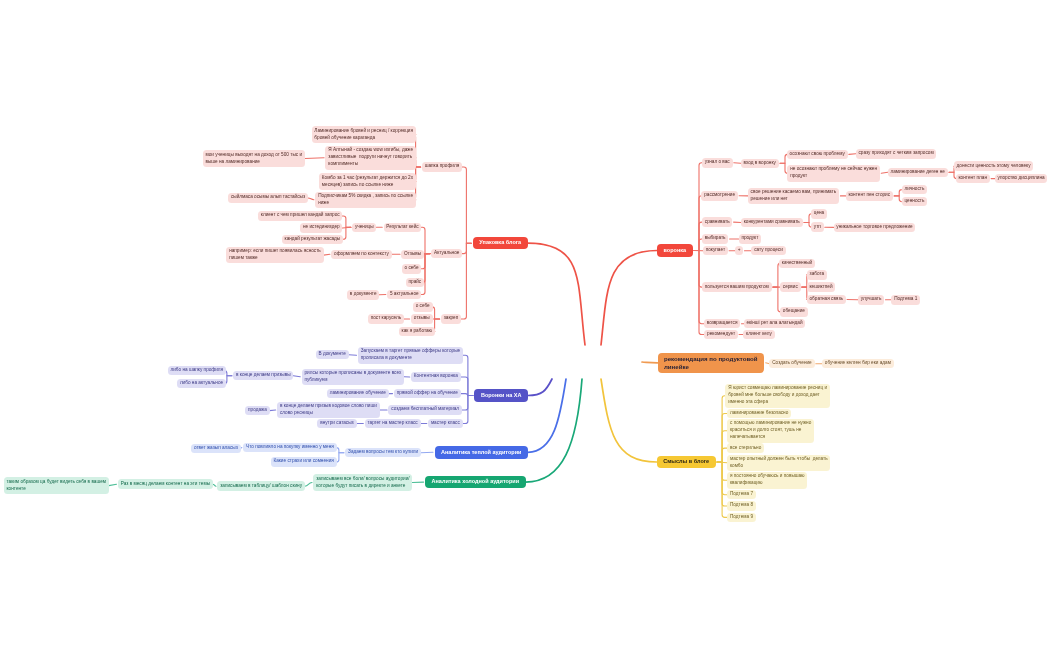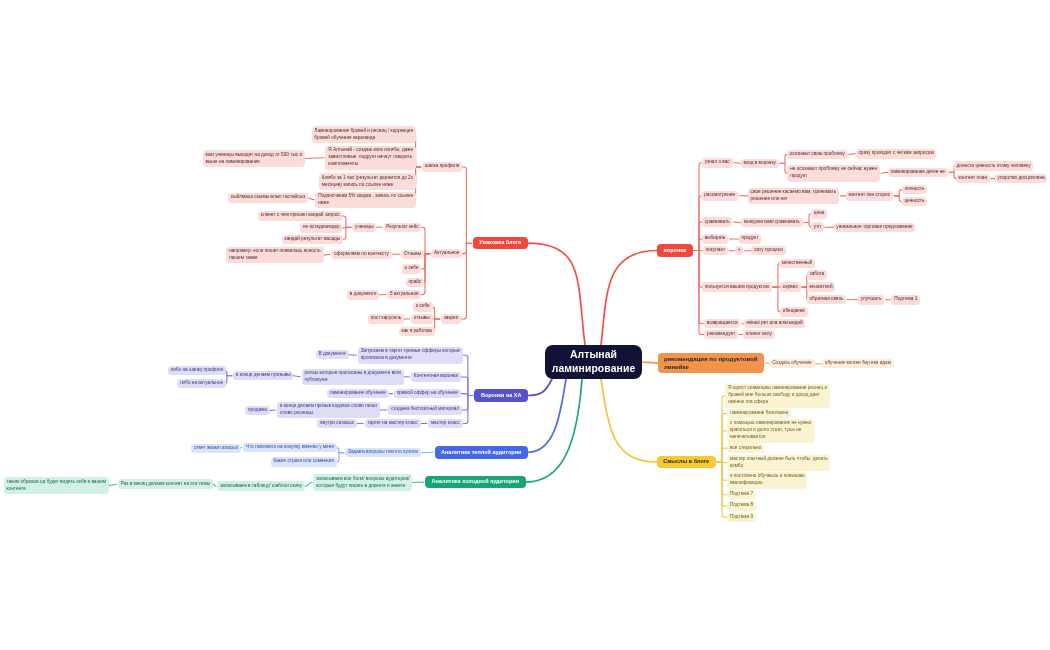--- a/index.html
+++ b/index.html
@@ -247,15 +247,13 @@
 краситься и долго стоят, тушь не
 напечатывается</div>
 <div class="node leaf smysly" style="left:727.2px;top:443.4px;">все стерильно</div>
 <div class="node leaf smysly" style="left:727.2px;top:454.5px;">мастер опытный должен быть чтобы  делать
 комбо</div>
 <div class="node leaf smysly" style="left:727.2px;top:472.1px;">я постоянно обучаюсь и повышаю
 квалификацию</div>
 <div class="node leaf smysly" style="left:727.2px;top:489.9px;">Подтема 7</div>
 <div class="node leaf smysly" style="left:727.2px;top:501.2px;">Подтема 8</div>
 <div class="node leaf smysly" style="left:727.2px;top:512.6px;">Подтема 9</div>
-<div class="node central" style="left:545px;top:345px;width:97px;height:34px;">Алтынай
-ламинирование</div>
 </div>
 
 </body></html>

